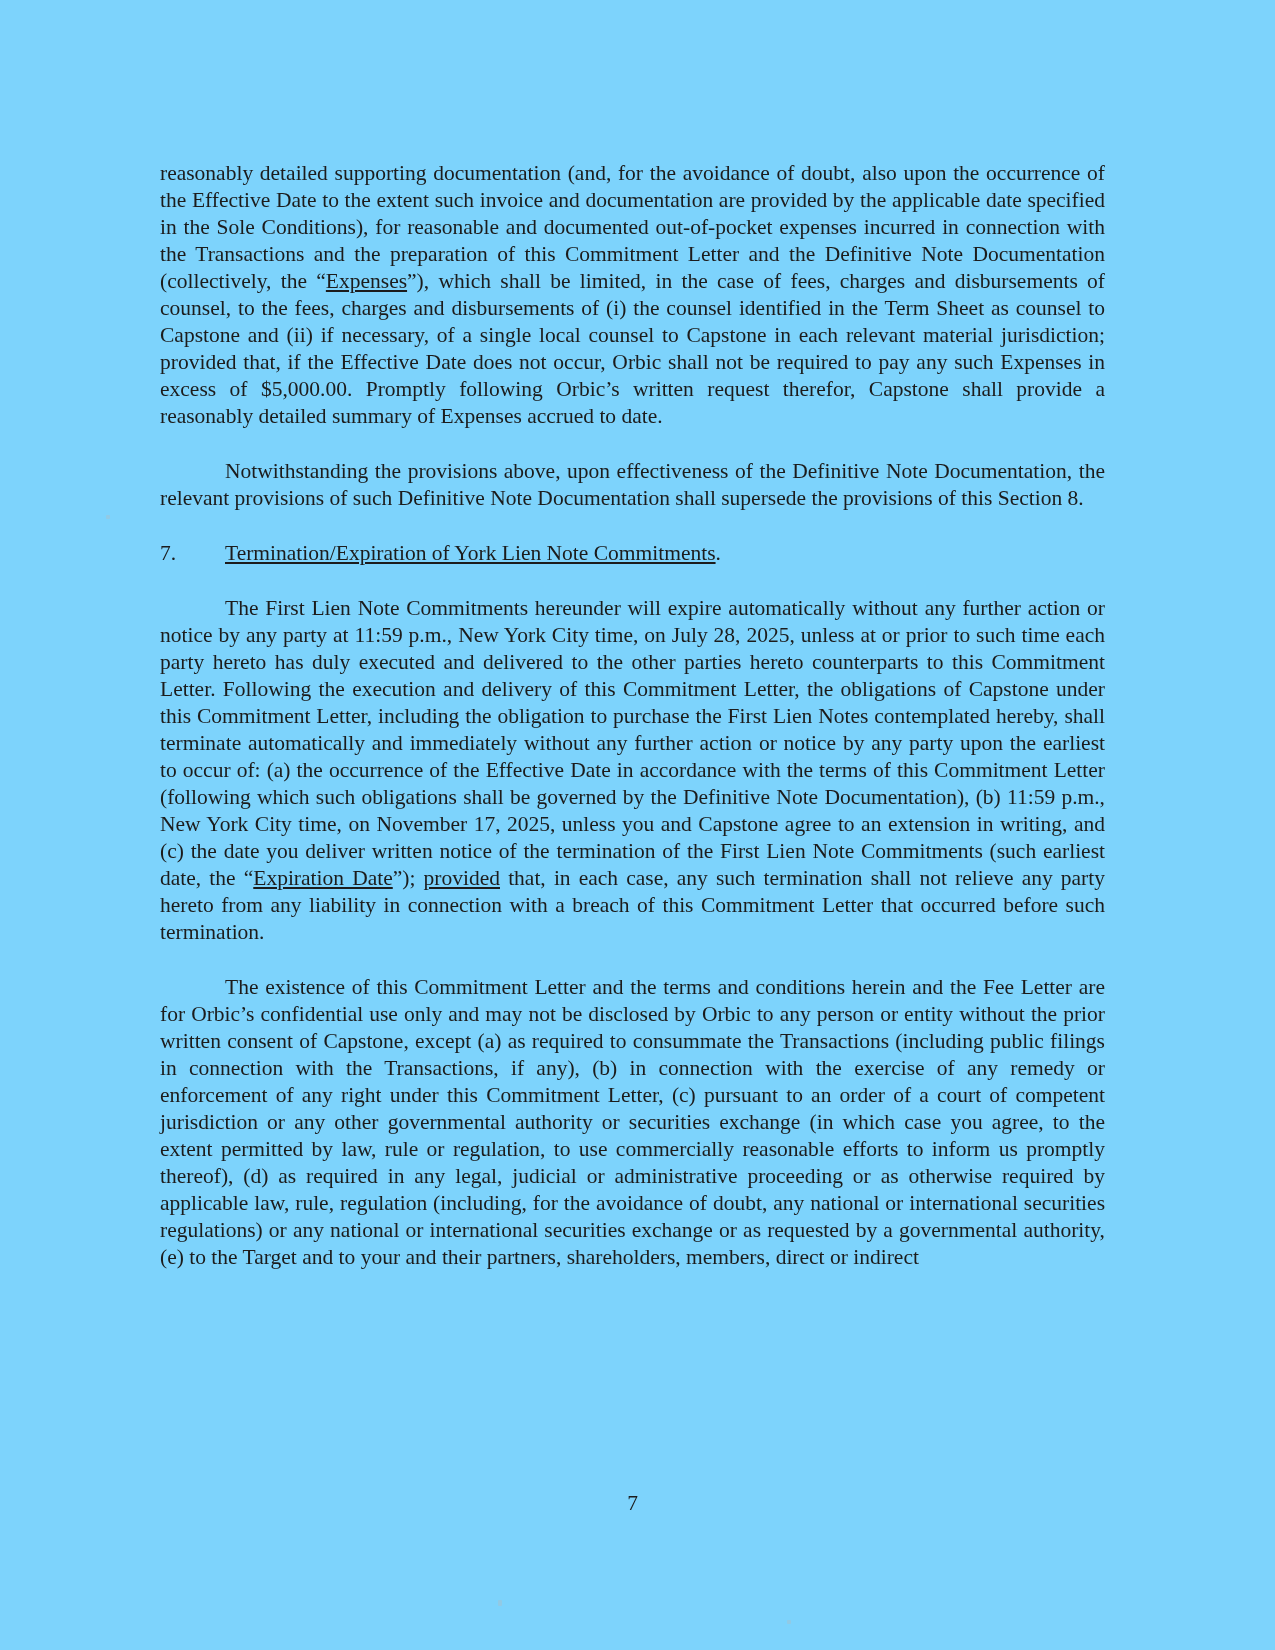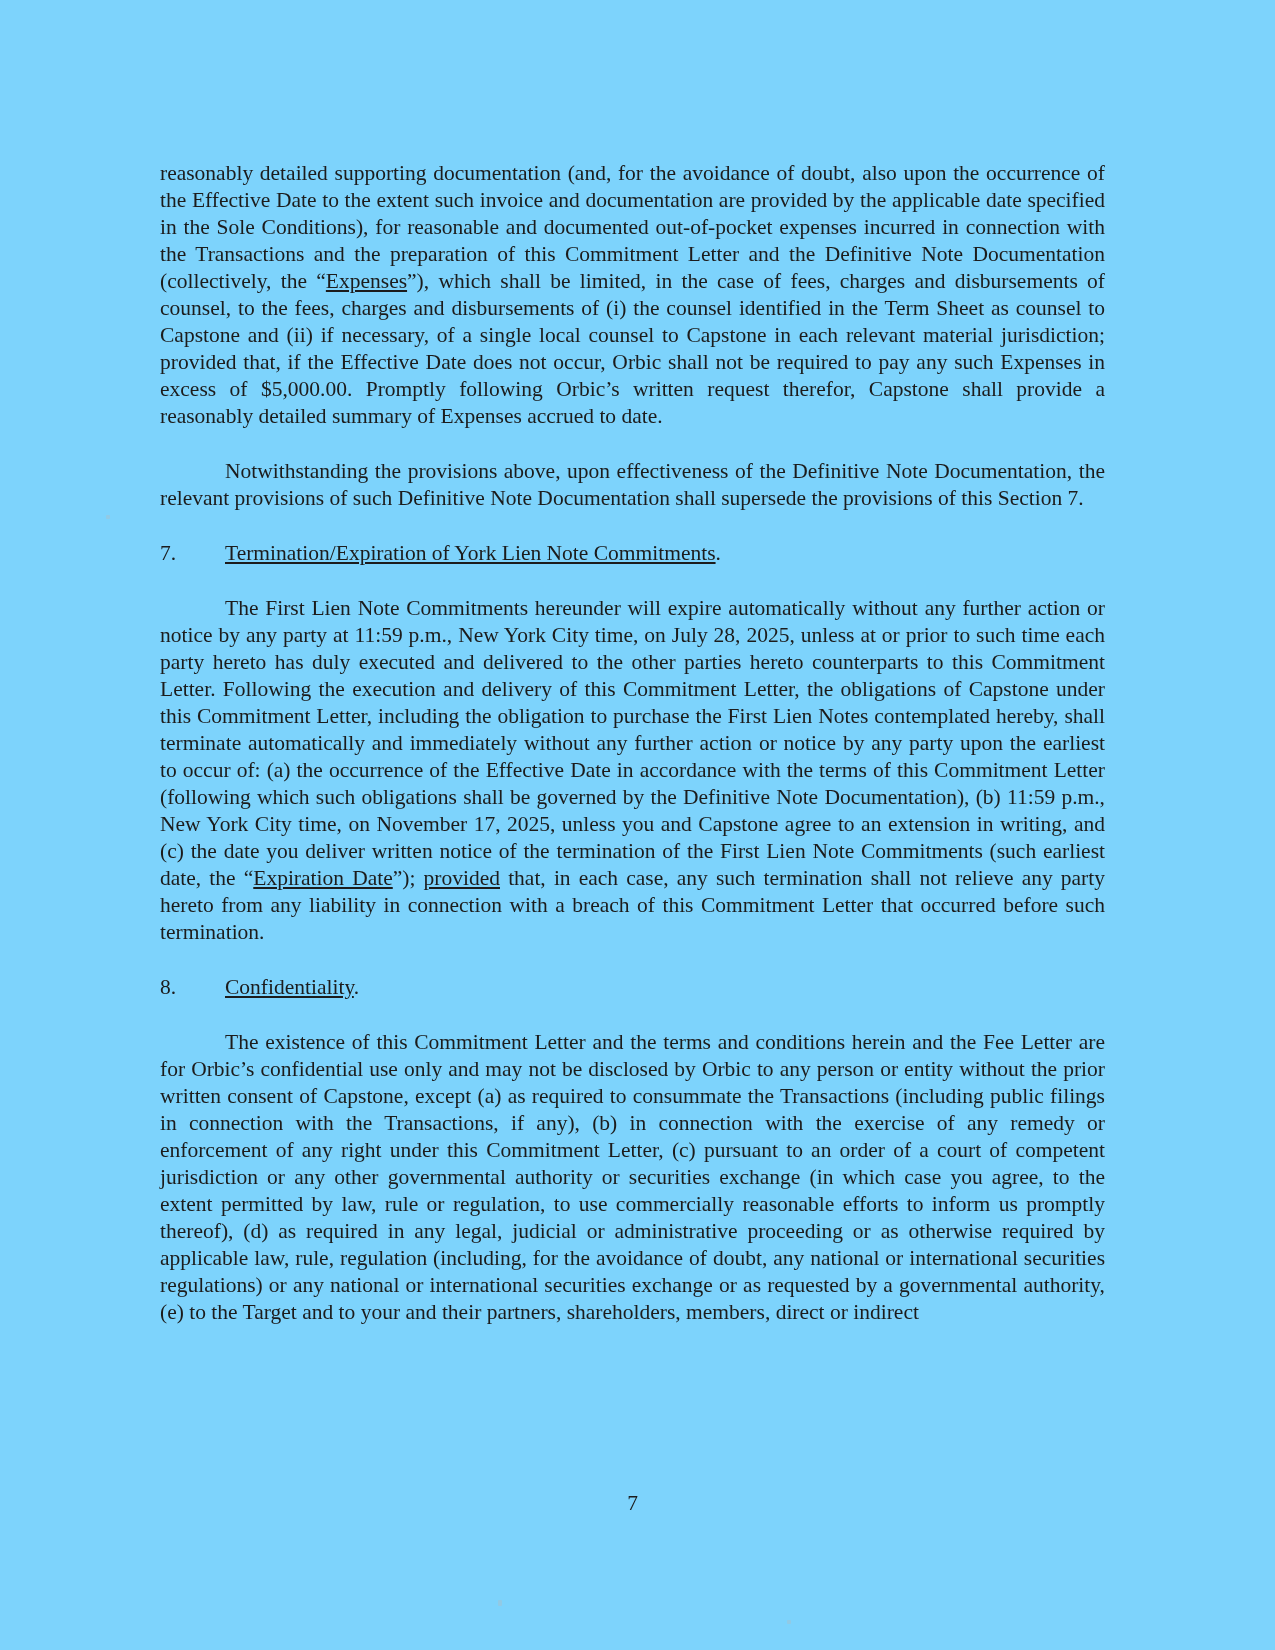--- a/index.html
+++ b/index.html
@@ -63,23 +63,22 @@
   .speck-1 { left: 106px; top: 515px; width: 4px; height: 4px; }
   .speck-2 { left: 498px; top: 1600px; width: 4px; height: 6px; }
   .speck-3 { left: 787px; top: 1620px; width: 4px; height: 4px; }
 </style>
 </head>
 <body>
 
 <div class="page">
   <div class="doc-body">
       <p class="para"><span>reasonably detailed supporting documentation (and, for the avoidance of doubt, also upon the occurrence of the Effective Date to the extent such invoice and documentation are provided by the applicable date specified in the Sole Conditions), for reasonable and documented out-of-pocket expenses incurred in connection with the Transactions and the preparation of this Commitment Letter and the Definitive Note Documentation (collectively, the “</span><span class="u">Expenses</span><span>”), which shall be limited, in the case of fees, charges and disbursements of counsel, to the fees, charges and disbursements of (i) the counsel identified in the Term Sheet as counsel to Capstone and (ii) if necessary, of a single local counsel to Capstone in each relevant material jurisdiction; provided that, if the Effective Date does not occur, Orbic shall not be required to pay any such Expenses in excess of $5,000.00.  Promptly following Orbic’s written request therefor, Capstone shall provide a reasonably detailed summary of Expenses accrued to date.</span></p>
-      <p class="para indent"><span>Notwithstanding the provisions above, upon effectiveness of the Definitive Note Documentation, the relevant provisions of such Definitive Note Documentation shall supersede the provisions of this Section 7.</span></p>
+      <p class="para indent"><span>Notwithstanding the provisions above, upon effectiveness of the Definitive Note Documentation, the relevant provisions of such Definitive Note Documentation shall supersede the provisions of this Section 8.</span></p>
       <div class="heading"><span class="h-num">7.</span><span><span class="u">Termination/Expiration of York Lien Note Commitments</span><span>.</span></span></div>
       <p class="para indent"><span>The First Lien Note Commitments hereunder will expire automatically without any further action or notice by any party at 11:59 p.m., New York City time, on July 28, 2025, unless at or prior to such time each party hereto has duly executed and delivered to the other parties hereto counterparts to this Commitment Letter.  Following the execution and delivery of this Commitment Letter, the obligations of Capstone under this Commitment Letter, including the obligation to purchase the First Lien Notes contemplated hereby, shall terminate automatically and immediately without any further action or notice by any party upon the earliest to occur of: (a) the occurrence of the Effective Date in accordance with the terms of this Commitment Letter (following which such obligations shall be governed by the Definitive Note Documentation), (b) 11:59 p.m., New York City time, on November 17, 2025, unless you and Capstone agree to an extension in writing, and (c) the date you deliver written notice of the termination of the First Lien Note Commitments (such earliest date, the “</span><span class="u">Expiration Date</span><span>”); </span><span class="u">provided</span><span> that, in each case, any such termination shall not relieve any party hereto from any liability in connection with a breach of this Commitment Letter that occurred before such termination.</span></p>
-      <div class="heading"><span class="h-num">8.</span><span><span class="u">Confidentiality</span><span>.</span></span></div>
       <p class="para indent"><span>The existence of this Commitment Letter and the terms and conditions herein and the Fee Letter are for Orbic’s confidential use only and may not be disclosed by Orbic to any person or entity without the prior written consent of Capstone, except (a) as required to consummate the Transactions (including public filings in connection with the Transactions, if any), (b) in connection with the exercise of any remedy or enforcement of any right under this Commitment Letter, (c) pursuant to an order of a court of competent jurisdiction or any other governmental authority or securities exchange (in which case you agree, to the extent permitted by law, rule or regulation, to use commercially reasonable efforts to inform us promptly thereof), (d) as required in any legal, judicial or administrative proceeding or as otherwise required by applicable law, rule, regulation (including, for the avoidance of doubt, any national or international securities regulations) or any national or international securities exchange or as requested by a governmental authority, (e) to the Target and to your and their partners, shareholders, members, direct or indirect</span></p>
     </div>
   <div class="page-number">7</div>
   <div class="speck speck-1"></div>
   <div class="speck speck-2"></div>
   <div class="speck speck-3"></div>
 </div>
 
 </body></html>

